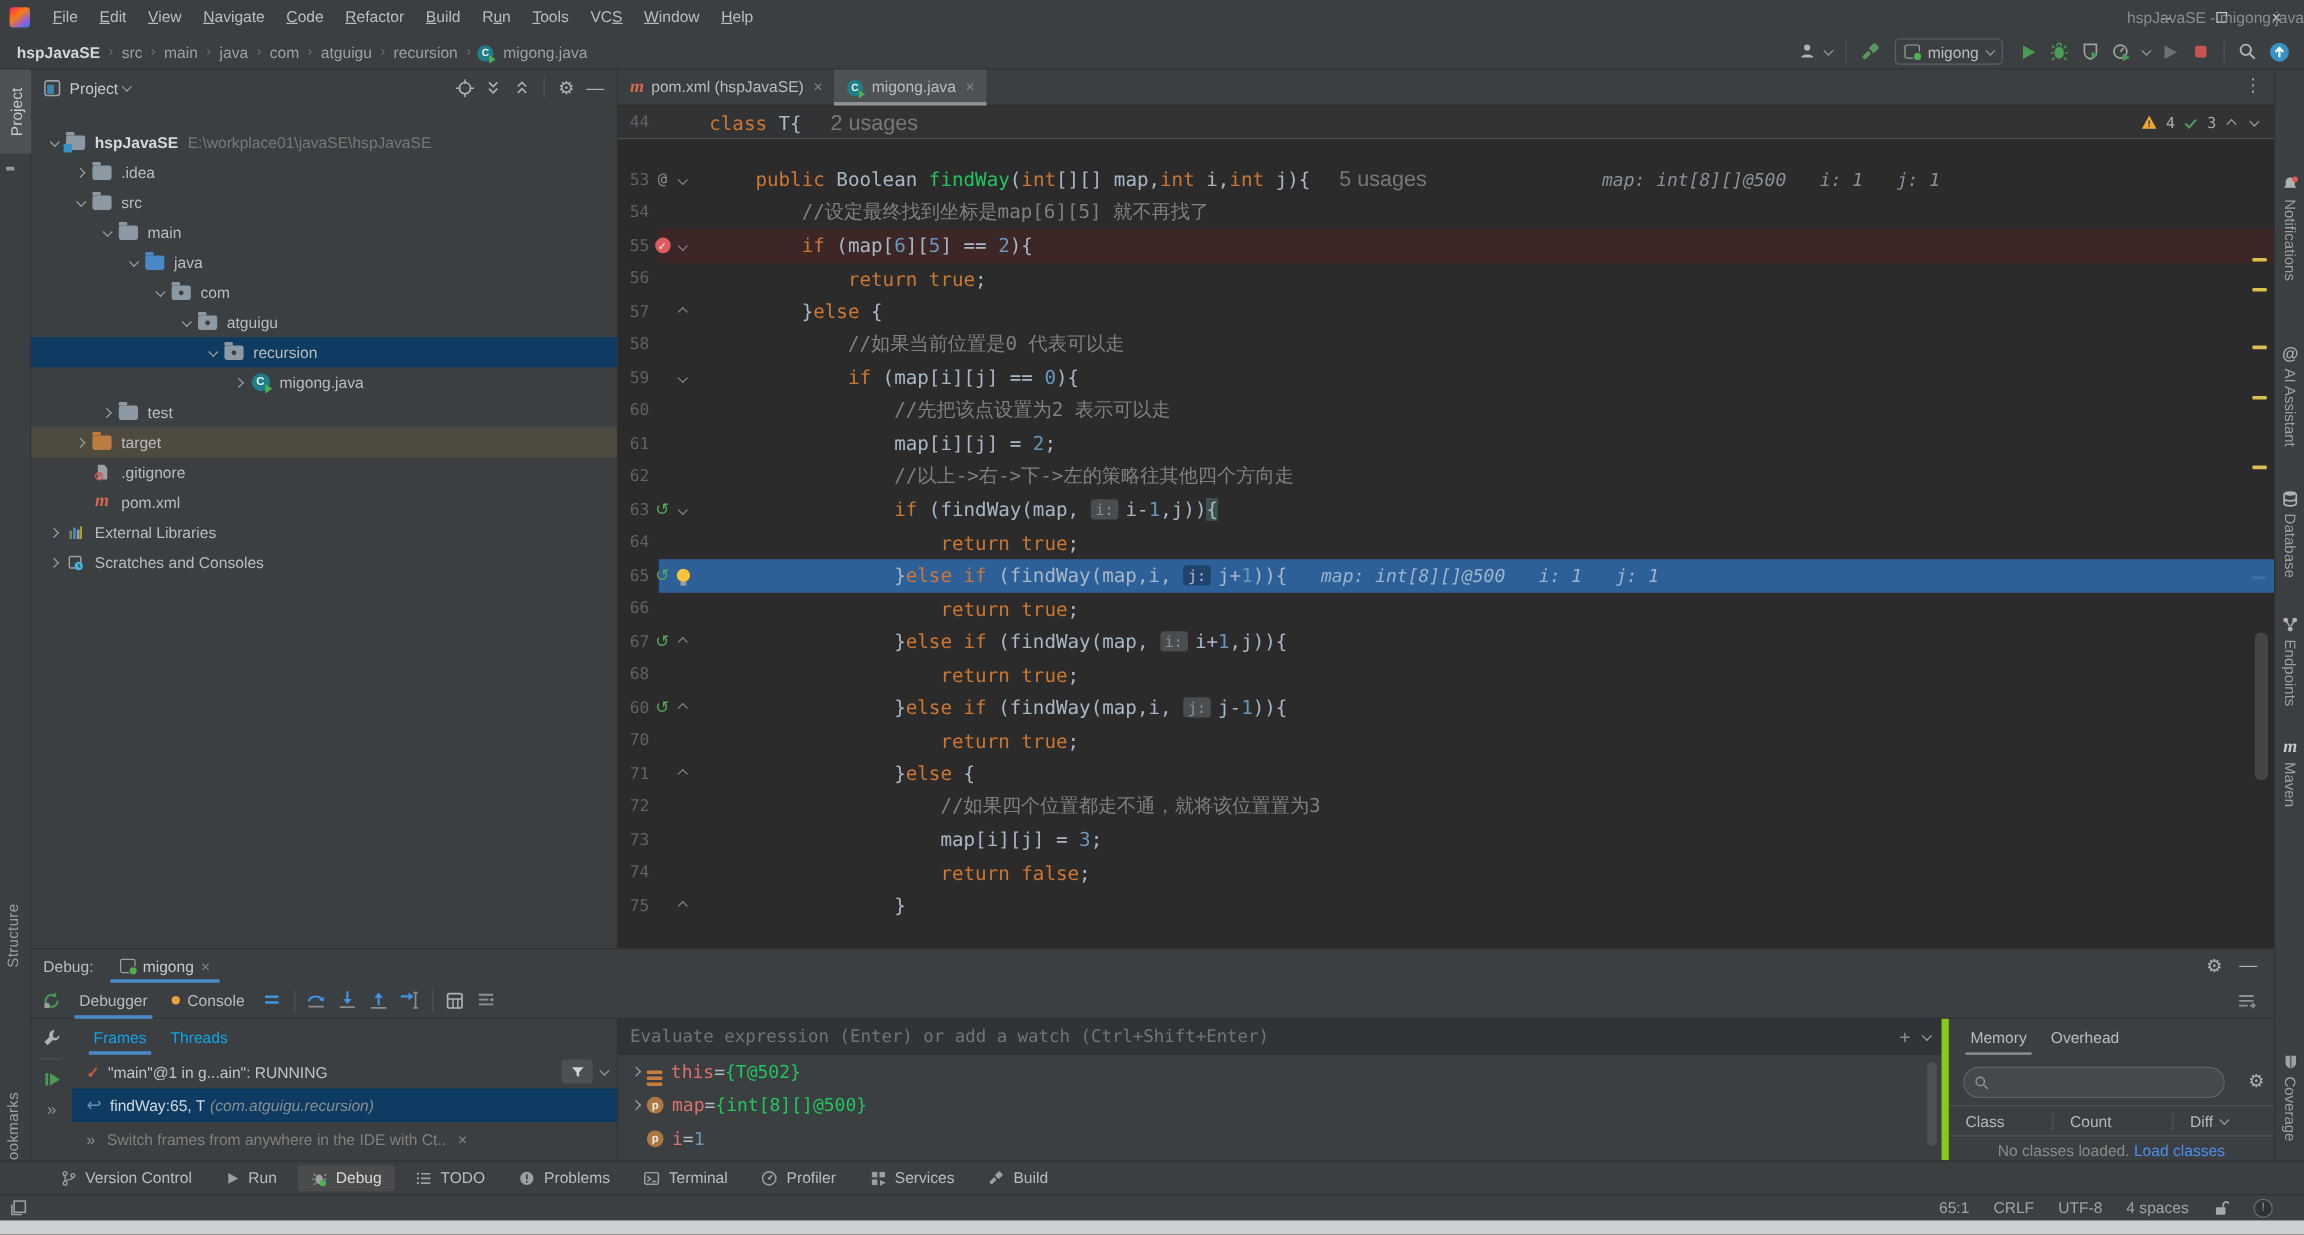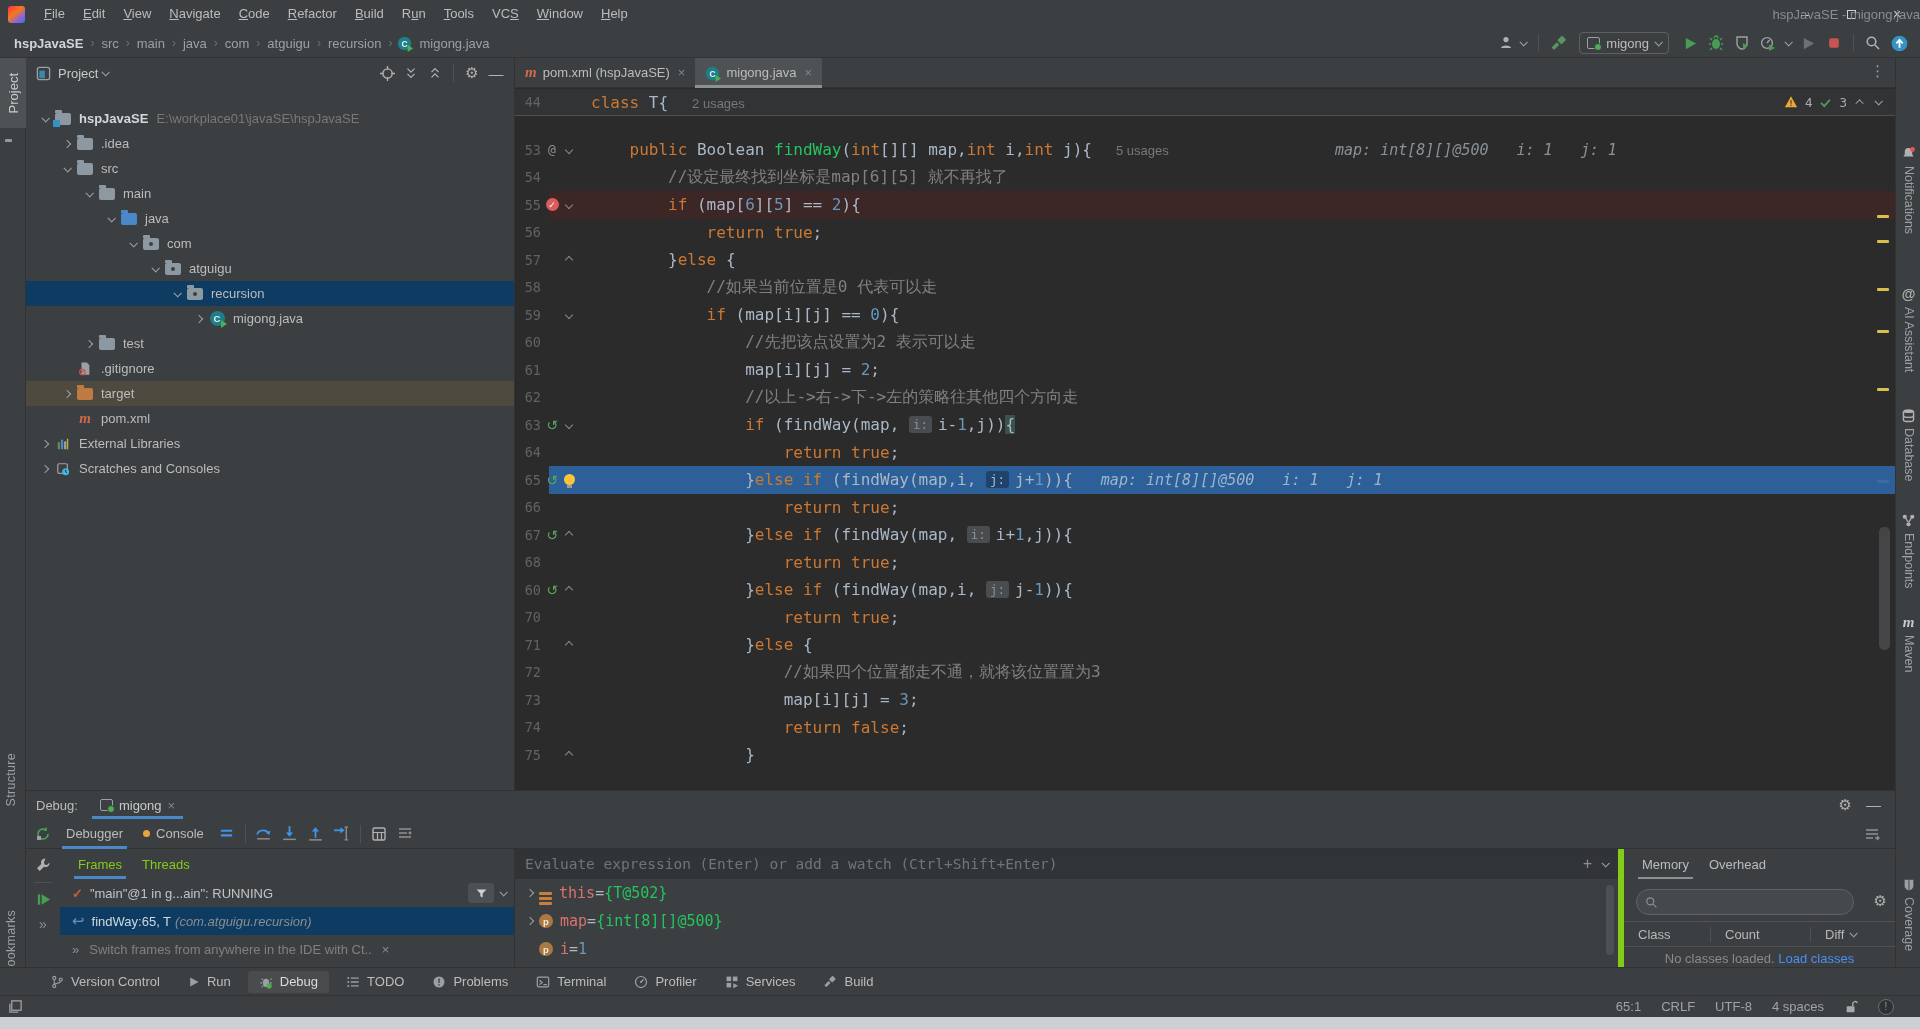--- a/index.html
+++ b/index.html
@@ -101,21 +101,21 @@
   .cl .fic { position:relative; width:16px; display:flex; justify-content:center; align-items:center; flex:none; }
   .cl .codetxt { position:relative; margin-left:14px; white-space:pre; color:#a9b7c6; }
   .fold-chev { width:6px; height:6px; border-right:1.5px solid #868a8d; border-bottom:1.5px solid #868a8d; }
   .fold-chev.d { transform:rotate(45deg); } .fold-chev.u { transform:rotate(-135deg); }
   .tk-kw { color:#cc7832; } .tk-pl { color:#a9b7c6; } .tk-num { color:#6897bb; }
   .tk-cm { color:#808080; } .tk-fn { color:#22c55e; }
   .tk-hl { background:#3b514d; }
   .tk-chip { display:inline-block; background:#4a4d4f; color:#8c9193; border-radius:3px; padding:0 4px; margin-right:6px;
     font-size:12.5px; line-height:17px; vertical-align:1px; }
   .bg-exec .tk-chip { background:rgba(0,0,0,.30); color:#aebecb; }
-  .usages { color:#787878; font-family:"Liberation Sans",sans-serif; font-size:13px; margin-left:24px; }
+  .usages { color:#787878; font-family:"Liberation Sans",sans-serif; font-size:18px; margin-left:24px; }
   .dbg-hints { font-style:italic; color:#8a9299; font-size:15px; white-space:pre; }
   .dbg-hints.inline { margin-left:28px; }
   .dbg-hints span { margin-right:28px;margin-top:35px; }
   .bg-exec .dbg-hints { color:#9cb5cc; }
   .bp-dot { width:13px; height:13px; border-radius:50%; background:#db5c5c; color:#fff; font-size:9px;
     display:flex; align-items:center; justify-content:center; font-family:"Liberation Sans",sans-serif; }
   .rec-ic { color:#58a55c; font-size:14px; font-family:"DejaVu Sans",sans-serif; }
   .at-ic { color:#8a8d8f; font-size:13px; }
   .bulb { position:relative; width:11px; height:11px; border-radius:50%; background:#fcc438; }
   .bulb::after { content:""; position:absolute; left:3px; bottom:-3px; width:5px; height:3px; background:#9b9b9b; }
@@ -133,21 +133,21 @@
   #dbg-toolbar { height:30px; display:flex; align-items:center; border-bottom:1px solid #323232; }
   .dtool { width:26px; height:24px; display:flex; align-items:center; justify-content:center; }
   .dtab { padding:0 10px; height:30px; display:flex; align-items:center; gap:6px; color:#bbbcbd; position:relative; }
   .dtab.active::after { content:""; position:absolute; left:6px; right:6px; bottom:0; height:3px; background:#4a88c7; }
   .odot { width:7px; height:7px; border-radius:50%; background:#e8a33d; }
   .dsep { width:1px; height:18px; background:#515151; margin:0 5px; }
 
   #dbg-leftcol { position:absolute; left:0; top:58px; width:34px; bottom:0; display:flex; flex-direction:column; align-items:center; gap:9px; padding-top:8px; }
   #frames { position:absolute; left:34px; top:58px; width:455px; bottom:0; border-right:1px solid #323232; overflow:hidden; }
   #frames-tabs { height:30px; display:flex; align-items:center; padding-left:8px; }
-  .ftab { padding:0 10px; height:30px; display:flex; align-items:center; color:#84cc16; position:relative; }
+  .ftab { padding:0 10px; height:30px; display:flex; align-items:center; color:#0ea5e9; position:relative; }
   .ftab.active::after { content:""; position:absolute; left:6px; right:6px; bottom:0; height:3px; background:#4a88c7; }
   .frow { height:28px; display:flex; align-items:center; padding-left:12px; white-space:nowrap; color:#c2c4c6; }
   .frow.sel { background:#0e3b61; color:#cfd8df; }
   .frow .pkg { font-style:italic; color:#8a8d8f; margin-left:4px; }
   .frow .back { color:#6a8fb5; margin-right:7px; font-size:15px; }
   #thread-filter { margin-left:auto; margin-right:8px; display:flex; align-items:center; gap:6px; }
   #funnel-chip { width:26px; height:20px; background:#4c5052; border-radius:3px; display:flex; align-items:center; justify-content:center; }
   #frames-hint { height:28px; display:flex; align-items:center; padding-left:12px; color:#808080; }
   #frames-hint .x { margin-left:10px; color:#8a8d8f; }
   .chk { color:#cf5b3f; font-weight:bold; margin-right:7px; }
@@ -494,39 +494,39 @@
         </div>
         <div class="trow" style="padding-left: 54px;">
           <span class="chevbox">
             <span class="chev r"></span>
           </span>
           <span style="display: inline-flex; width: 20px; justify-content: center;">
             <span class="fold-ic"></span>
           </span>
           <span class="lbl">test</span>
         </div>
+        <div class="trow hl" style="padding-left: 32px;">
+          <span class="chevbox">
+            <span class="chev r"></span>
+          </span>
+          <span style="display: inline-flex; width: 20px; justify-content: center;">
+            <span class="fold-ic excl"></span>
+          </span>
+          <span class="lbl">target</span>
+        </div>
         <div class="trow" style="padding-left: 32px;">
           <span class="chevbox"></span>
           <span style="display: inline-flex; width: 20px; justify-content: center;">
             <svg width="14" height="15" viewBox="0 0 16 16">
               <path d="M4 1h6l3 3v11H4z" fill="#9da0a2"></path>
               <circle cx="5" cy="12" r="3.2" fill="none" stroke="#c75450" stroke-width="1.3"></circle>
               <path d="M2.8 14.2l4.4-4.4" stroke="#c75450" stroke-width="1.3"></path>
             </svg>
           </span>
           <span class="lbl">.gitignore</span>
-        </div>
-        <div class="trow hl" style="padding-left: 32px;">
-          <span class="chevbox">
-            <span class="chev r"></span>
-          </span>
-          <span style="display: inline-flex; width: 20px; justify-content: center;">
-            <span class="fold-ic excl"></span>
-          </span>
-          <span class="lbl">target</span>
         </div>
         <div class="trow" style="padding-left: 32px;">
           <span class="chevbox"></span>
           <span style="display: inline-flex; width: 20px; justify-content: center;">
             <span class="mvn">m</span>
           </span>
           <span class="lbl">pom.xml</span>
         </div>
         <div class="trow" style="padding-left: 10px;">
           <span class="chevbox">

